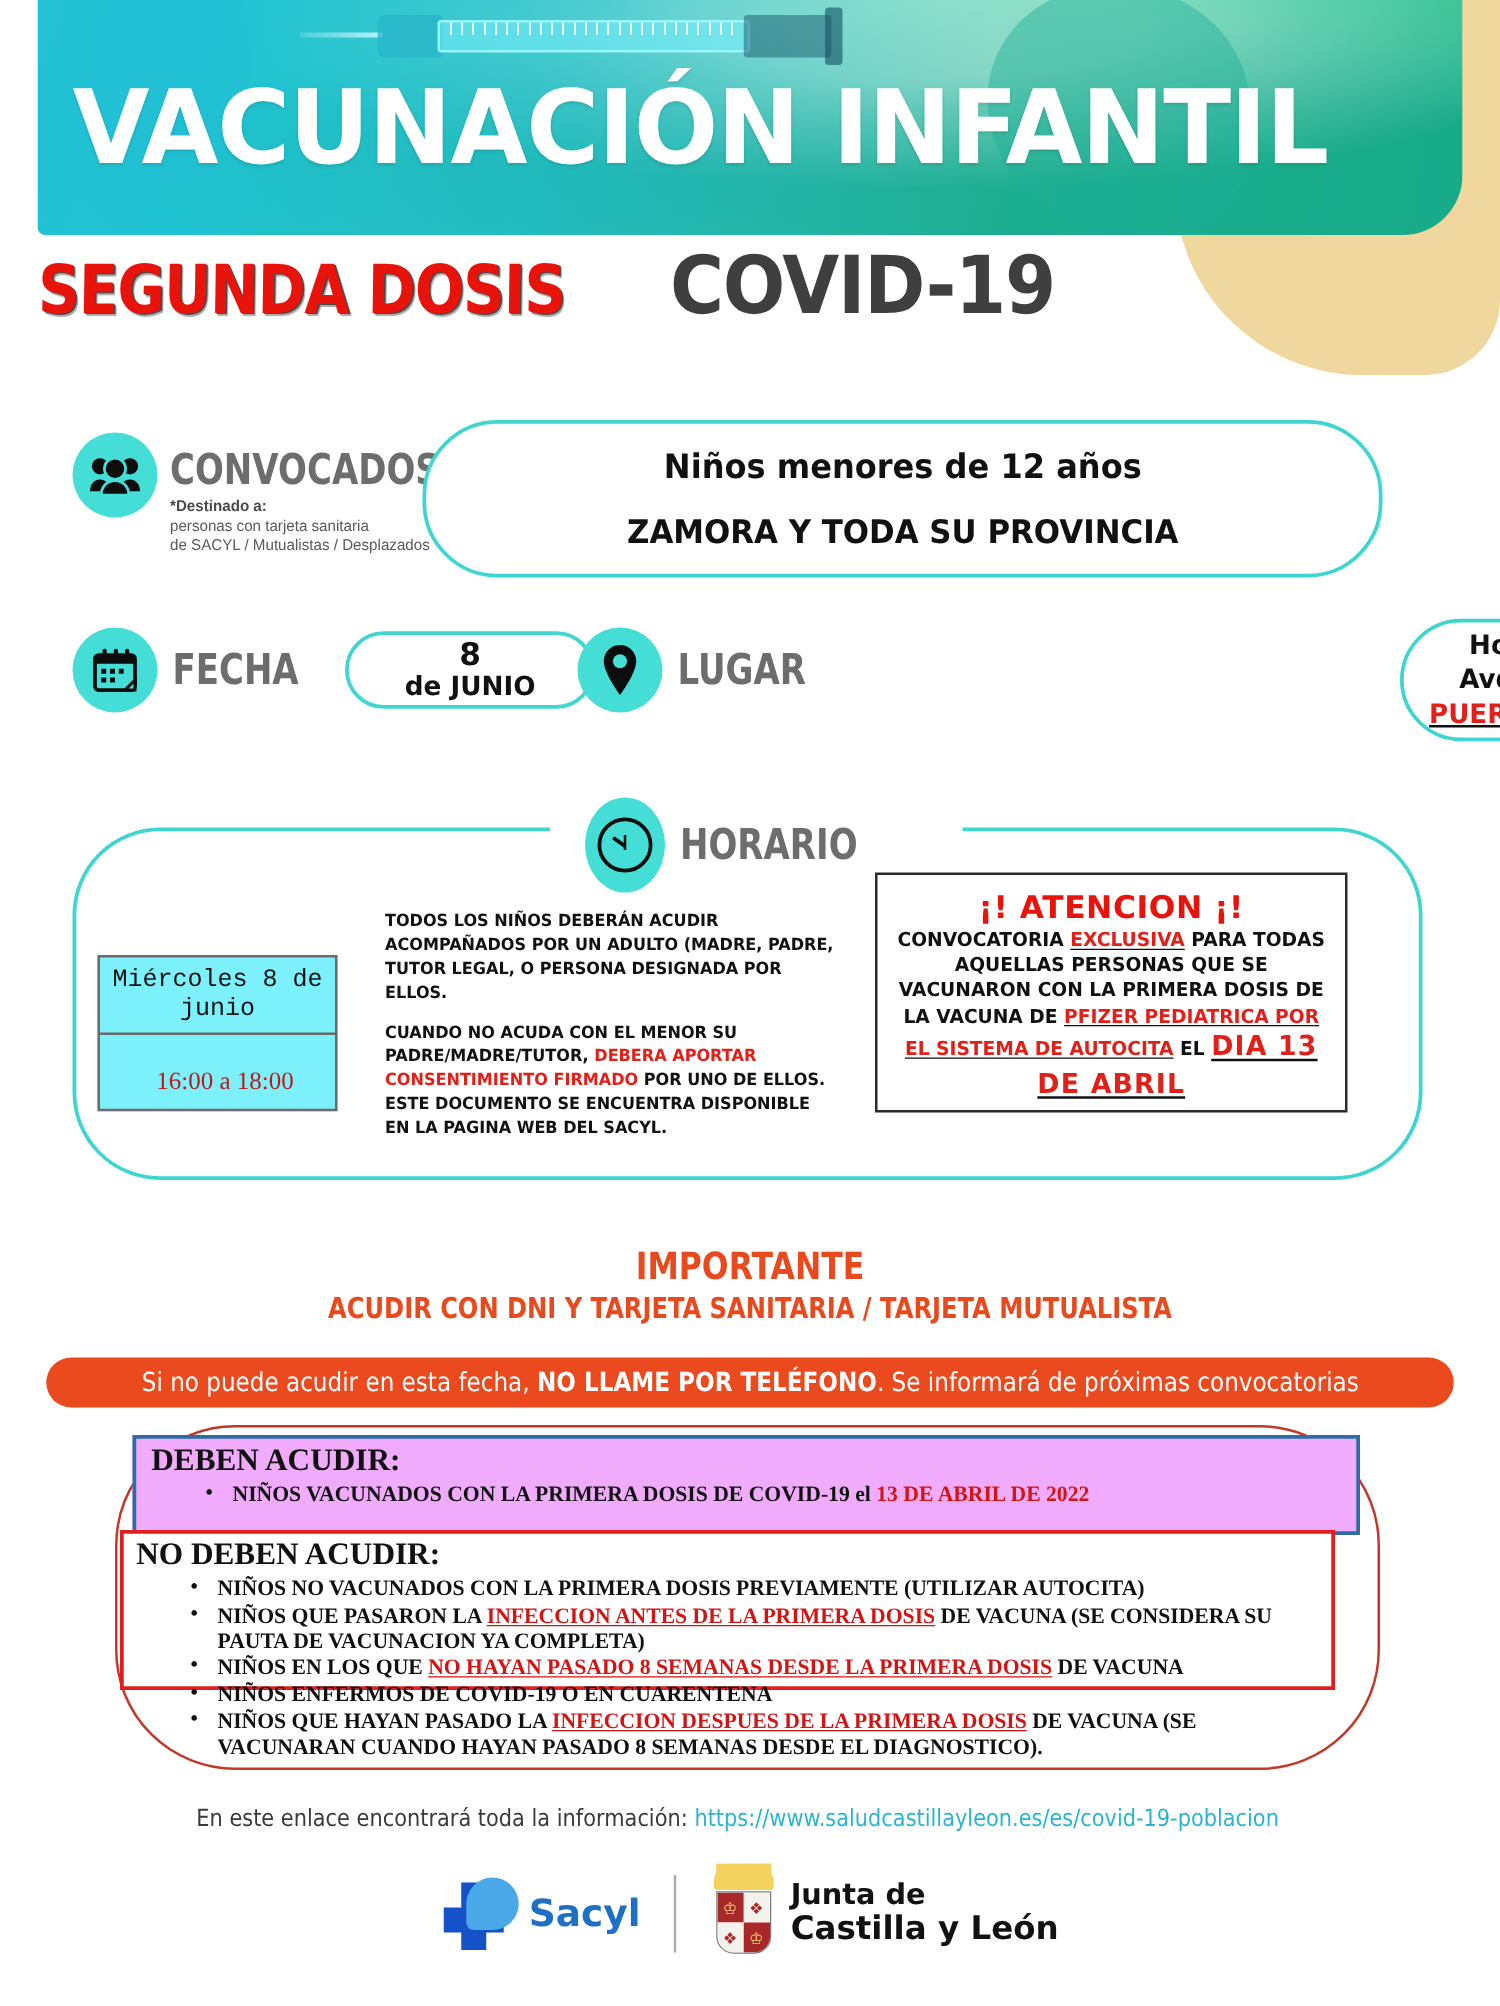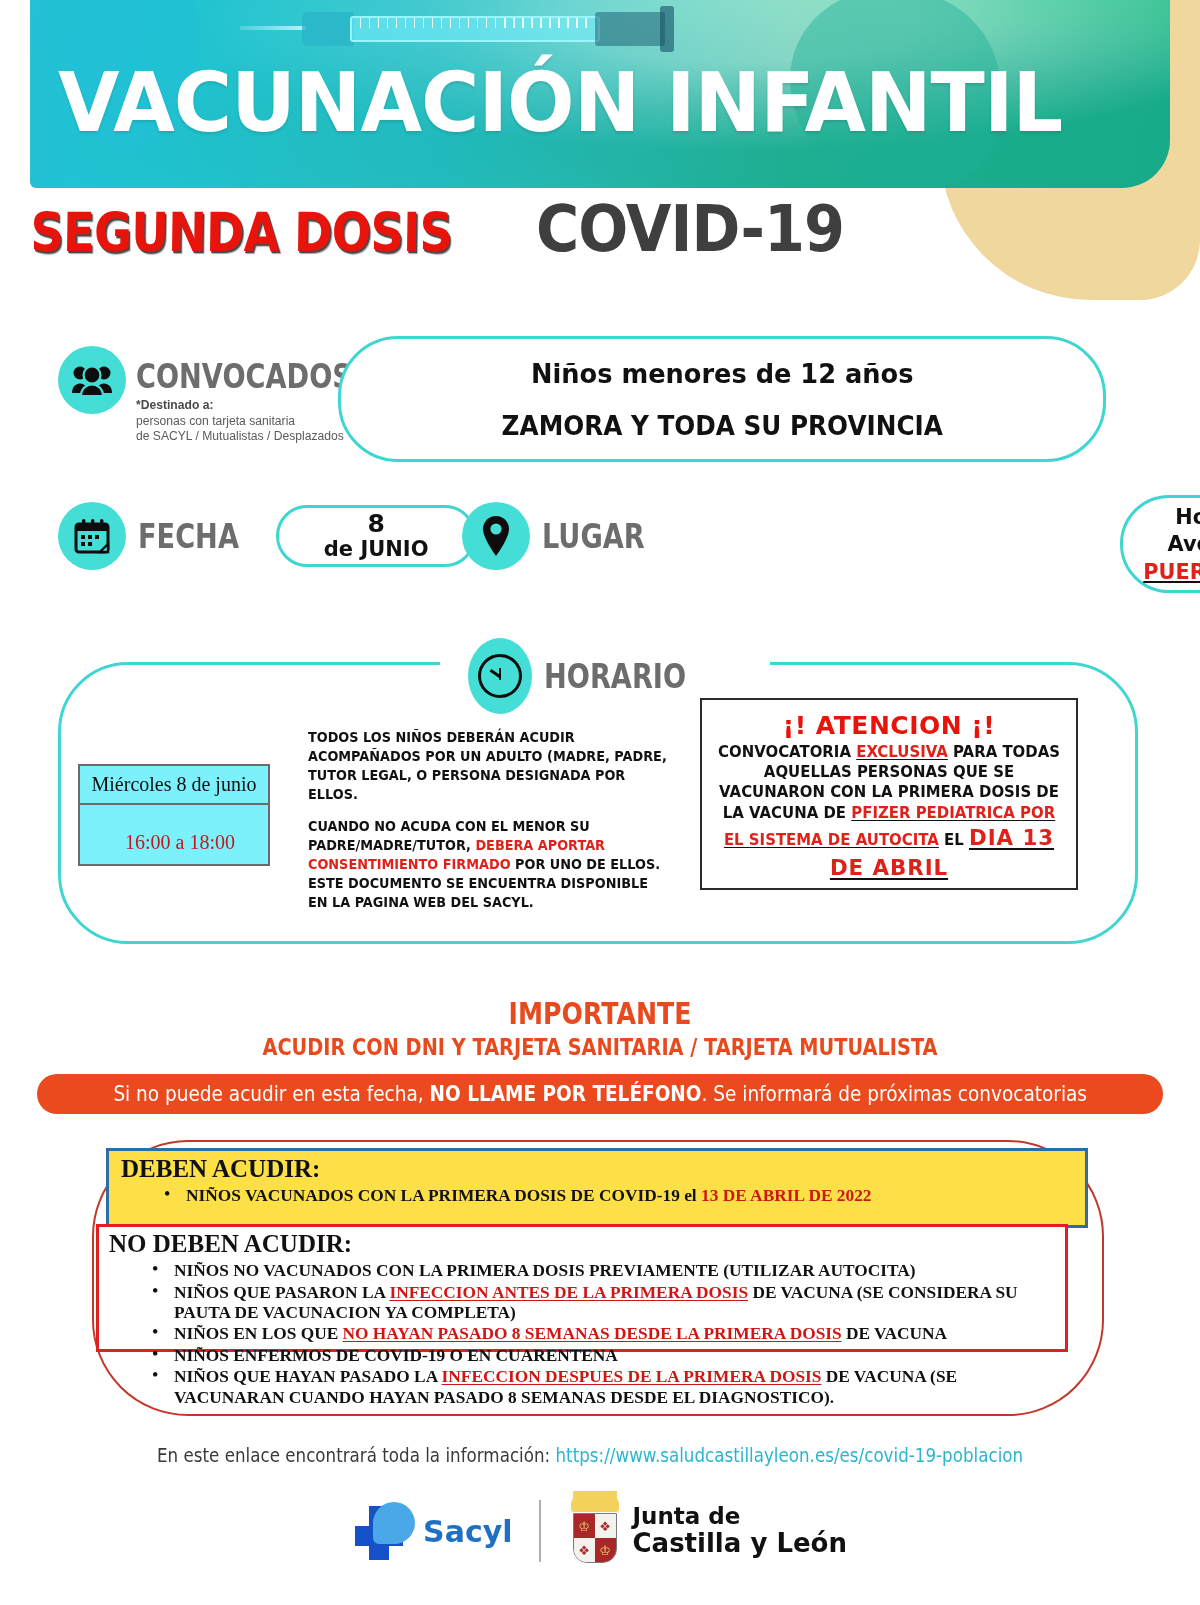--- a/index.html
+++ b/index.html
@@ -240,21 +240,21 @@
   .sched-table {
     position: absolute; left: 78px; top: 144px;
     width: 192px;
     border: 2px solid #6b6b6b;
     background: #7cf1fb;
     font-family: "Liberation Serif", serif;
   }
   .sched-day {
     text-align: center; font-size: 20px; color: #111;
     padding: 7px 4px; border-bottom: 2px solid #6b6b6b;
-    font-family: Liberation Serif, serif;
+    font-family: Liberation Mono, monospace;
   }
   .sched-time {
     text-align: center; font-size: 20px; color: #b91c1c;
     padding: 26px 4px 10px 16px;
     font-family: "Liberation Serif", serif;
   }
 
   .horario-text {
     position: absolute; left: 308px; top: 108px; width: 378px;
     font-family: "DejaVu Sans", sans-serif;
@@ -306,21 +306,21 @@
     letter-spacing: 0px;
     transform: scaleX(0.84);
   }
   .importante-sub {
     text-align: center; margin-top: 3px;
     font-family: "DejaVu Sans", sans-serif;
     font-weight: 700; font-size: 23px; color: #e8491d;
     transform: scaleX(0.84);
   }
   .importante-bar {
-    margin: 14px auto 0 auto;
+    margin: 26px auto 0 auto;
     width: 1126px; height: 40px;
     background: #ea4a1e;
     border-radius: 22px;
     display: flex; align-items: center; justify-content: center;
     color: #fff;
     font-family: "DejaVu Sans", sans-serif;
     font-size: 21px; font-weight: 400;
   }
   .importante-bar .bold { font-weight: 700; }
   .ib-inner { transform: scaleX(0.88); white-space: nowrap; }
@@ -330,21 +330,21 @@
   .acudir-outline {
     position: absolute; left: 92px; top: 20px;
     width: 1012px; height: 276px;
     border: 2.5px solid #c0392b;
     border-radius: 96px;
   }
   .deben-box {
     position: absolute; left: 106px; top: 28px;
     width: 982px; height: 80px;
     border: 3px solid #2e6ca4;
-    background: #fde047;
+    background: #f0abfc;
     padding: 5px 0 0 12px;
   }
   .nodeben-box {
     position: absolute; left: 96px; top: 104px;
     width: 972px; height: 128px;
     border: 3px solid #e02020;
     background: #fff;
     padding: 4px 0 0 10px;
   }
   .acudir-head {

